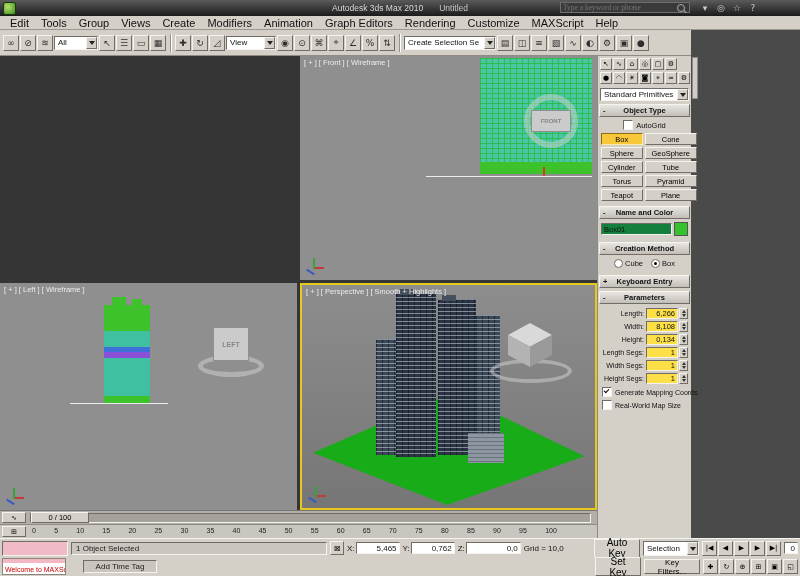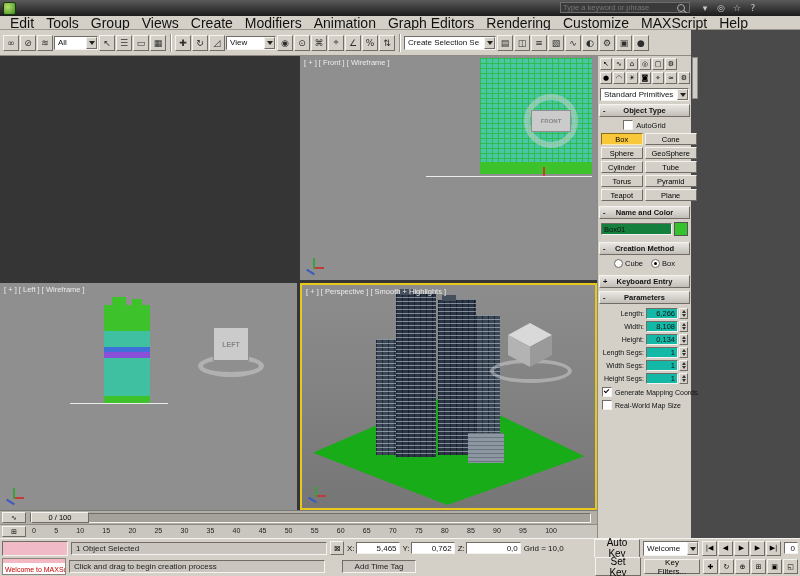--- a/index.html
+++ b/index.html
@@ -10,29 +10,29 @@
   .sunken{border:1px solid;border-color:#716d66 #f5f3f0 #f5f3f0 #716d66}
   .btn{display:flex;align-items:center;justify-content:center;cursor:default;box-sizing:border-box}
   .ic-font{font-family:"DejaVu Sans",sans-serif}
 
   
   #titlebar{left:0;top:0;width:800px;height:16px;background:linear-gradient(#5a5a5a,#1b1b1b);display:flex;align-items:center}
   #logo{width:11px;height:11px;margin-left:3px;border-radius:2px;background:radial-gradient(circle at 35% 35%,#b9e16d,#3c8b1e);border:1px solid #16380a;flex:none}
   #win-title{position:absolute;left:0;right:0;text-align:center;color:#d9d9d9;font-size:8.5px;pointer-events:none}
   #win-title .doc{margin-left:16px;color:#c9c9c9}
   #search-wrap{position:absolute;right:110px;top:2px;width:130px;height:11px;background:#3a3a3a;border:1px solid #6e6e6e;display:flex;align-items:center;box-sizing:border-box}
-  #search-wrap input{flex:1;background:transparent;border:0;outline:none;color:#b9b9b9;font-size:7.5px;font-family:Liberation Sans, sans-serif;padding:0 2px;min-width:0}
+  #search-wrap input{flex:1;background:transparent;border:0;outline:none;color:#b9b9b9;font-size:7.5px;font-family:Liberation Serif, serif;padding:0 2px;min-width:0}
   .mag{width:6px;height:6px;border:1px solid #aaa;border-radius:50%;position:relative;margin-right:4px;flex:none}
   .mag::after{content:"";position:absolute;width:4px;height:1px;background:#aaa;transform:rotate(45deg);right:-3px;bottom:-1px}
   #info-icons{position:absolute;right:40px;top:1px;display:flex;gap:2px}
   #info-icons .iic{width:14px;height:13px;background:transparent;border:0;color:#c9c9c9;font-size:9px;padding:0}
 
   
   #menubar{left:0;top:16px;width:800px;height:14px;background:#d4d0c8;border-bottom:1px solid #9b978f;display:flex;align-items:center;padding-left:4px;box-sizing:border-box}
-  .menu-item{padding:0 6px;font-size:14px;white-space:nowrap}
+  .menu-item{padding:0 6px;font-size:11px;white-space:nowrap}
 
   
   #toolbar{left:0;top:30px;width:800px;height:26px;background:#d4d0c8;border-bottom:1px solid #8f8b84;display:flex;align-items:center;gap:1px;padding-left:3px;box-sizing:border-box}
   .tb-group{display:flex;gap:1px}
   .tb-ic{width:16px;height:16px;font-size:9px;color:#2e2e2e}
   .tb-sep{width:1px;height:18px;background:#979389;margin:0 3px;box-shadow:1px 0 0 #fff}
   .dd{height:14px;background:#fff;display:flex;align-items:center;font-size:8px;padding-left:3px;white-space:nowrap;overflow:hidden;box-sizing:border-box}
   .dd .txt{flex:1;overflow:hidden}
   .dd .db{width:11px;height:100%;margin-left:2px;flex:none}
   .arr{width:0;height:0;border:3px solid transparent;border-top:4px solid #222;margin-top:4px}
@@ -79,21 +79,21 @@
   .obtn{height:12px;font-size:7.5px}
   .obtn.active{background:#f8c83a;border-color:#8a6d1a #fde9a8 #fde9a8 #8a6d1a}
   .name-row{display:flex;gap:2px;padding:3px 2px;align-items:center}
   .name-field{flex:1;height:12px;background:#15803d;display:flex;align-items:center;padding:0 2px;box-sizing:border-box}
   .swatch{width:12px;height:12px;background:#36c12e;border:1px solid #555;flex:none}
   .cm-row{display:flex;justify-content:center;gap:8px;align-items:center;padding:4px 0;font-size:7.5px}
   .rad{width:9px;height:9px;border-radius:50%;background:#fff;border:1px solid #6f6b64;display:inline-block;position:relative;flex:none;box-sizing:border-box}
   .rad.sel::after{content:"";position:absolute;left:2px;top:2px;width:3px;height:3px;border-radius:50%;background:#000}
   .sp-row{display:flex;align-items:center;height:12px;margin:1px 2px;gap:1px}
   .sp-l{flex:1;text-align:right;padding-right:1px;font-size:7px;white-space:nowrap}
-  .sp-f{width:32px;height:11px;background:#14b8a6;display:flex;align-items:center;justify-content:flex-end;padding:0 2px;box-sizing:border-box;flex:none}
+  .sp-f{width:32px;height:11px;background:#fde047;display:flex;align-items:center;justify-content:flex-end;padding:0 2px;box-sizing:border-box;flex:none}
   .spin{width:9px;height:11px;display:flex;flex-direction:column;align-items:center;justify-content:center;gap:1px;background:#d4d0c8;border:1px solid;border-color:#f5f3f0 #716d66 #716d66 #f5f3f0;box-sizing:border-box;flex:none}
   .spin b{display:block;width:0;height:0;border:2px solid transparent}
   .spin .up{border-bottom:3px solid #333}
   .spin .dn{border-top:3px solid #333}
   .chk{width:8px;height:8px;background:#fff;display:inline-block;position:relative;flex:none;box-sizing:content-box}
   .chk.on::after{content:"";position:absolute;left:1px;top:1px;width:4px;height:2px;border-left:1px solid #000;border-bottom:1px solid #000;transform:rotate(-45deg)}
   .chkrow{display:flex;align-items:center;gap:3px;margin:3px 0 0 3px;font-size:7px;white-space:nowrap}
 
   
   #tsrow{left:0;top:510px;width:597px;height:14px;background:#b2afa9;border-top:1px solid #777;box-sizing:border-box}
@@ -121,20 +121,23 @@
   .pb-group{display:flex;gap:1px}
   #grid-lbl{font-size:8px;white-space:nowrap}
 </style>
 </head>
 <body>
 
 <div id="app">
 
   <div id="titlebar" class="abs">
     <span id="logo"></span>
+    <span id="win-title">
+      <span>Autodesk 3ds Max 2010</span><span class="doc">Untitled</span>
+    </span>
     <span id="search-wrap">
       <input placeholder="Type a keyword or phrase" style="">
       <span class="mag"></span>
     </span>
     <span id="info-icons">
         <button class="iic ic-font">▾</button>
         <button class="iic ic-font">◎</button>
         <button class="iic ic-font">☆</button>
         <button class="iic ic-font">?</button>
       </span>
@@ -472,41 +475,40 @@
       <span>Y:</span>
       <span class="wfield sunken" style="width:44px">0,762</span>
     </span>
     <span class="coord">
       <span>Z:</span>
       <span class="wfield sunken" style="width:55px">0,0</span>
     </span>
     <span id="grid-lbl">Grid = 10,0</span>
     <button class="skey btn raised" style="margin-left:auto">Auto Key</button>
     <span class="dd sunken sdd">
-      <span class="txt">Welcome</span>
+      <span class="txt">Selection</span>
       <span class="db btn raised">
           <i class="arr"></i>
         </span>
     </span>
     <span class="pb-group">
         <button class="pb btn raised ic-font">|◀</button>
         <button class="pb btn raised ic-font">◀</button>
         <button class="pb btn raised ic-font">▶</button>
         <button class="pb btn raised ic-font">▶</button>
         <button class="pb btn raised ic-font">▶|</button>
       </span>
     <span class="wfield sunken" style="width:14px">0</span>
   </div>
 
   <div id="srow2" class="srow abs">
     <span class="listener">
       <span class="pinkbar"></span>
       <span class="ltxt">Welcome to MAXSc</span>
     </span>
-    <span class="sfield sunken" style="width:256px">Click and drag to begin creation process</span>
     <span class="sfield sunken" style="width:74px;margin-left:14px;justify-content:center">Add Time Tag</span>
     <button class="skey btn raised" style="margin-left:auto">Set Key</button>
     <button class="btn raised sdd" style="height:15px;font-size:8px">Key Filters...</button>
     <span class="pb-group">
         <button class="pb btn raised ic-font">✚</button>
         <button class="pb btn raised ic-font">↻</button>
         <button class="pb btn raised ic-font">⊕</button>
         <button class="pb btn raised ic-font">⊞</button>
         <button class="pb btn raised ic-font">▣</button>
         <button class="pb btn raised ic-font">◱</button>

